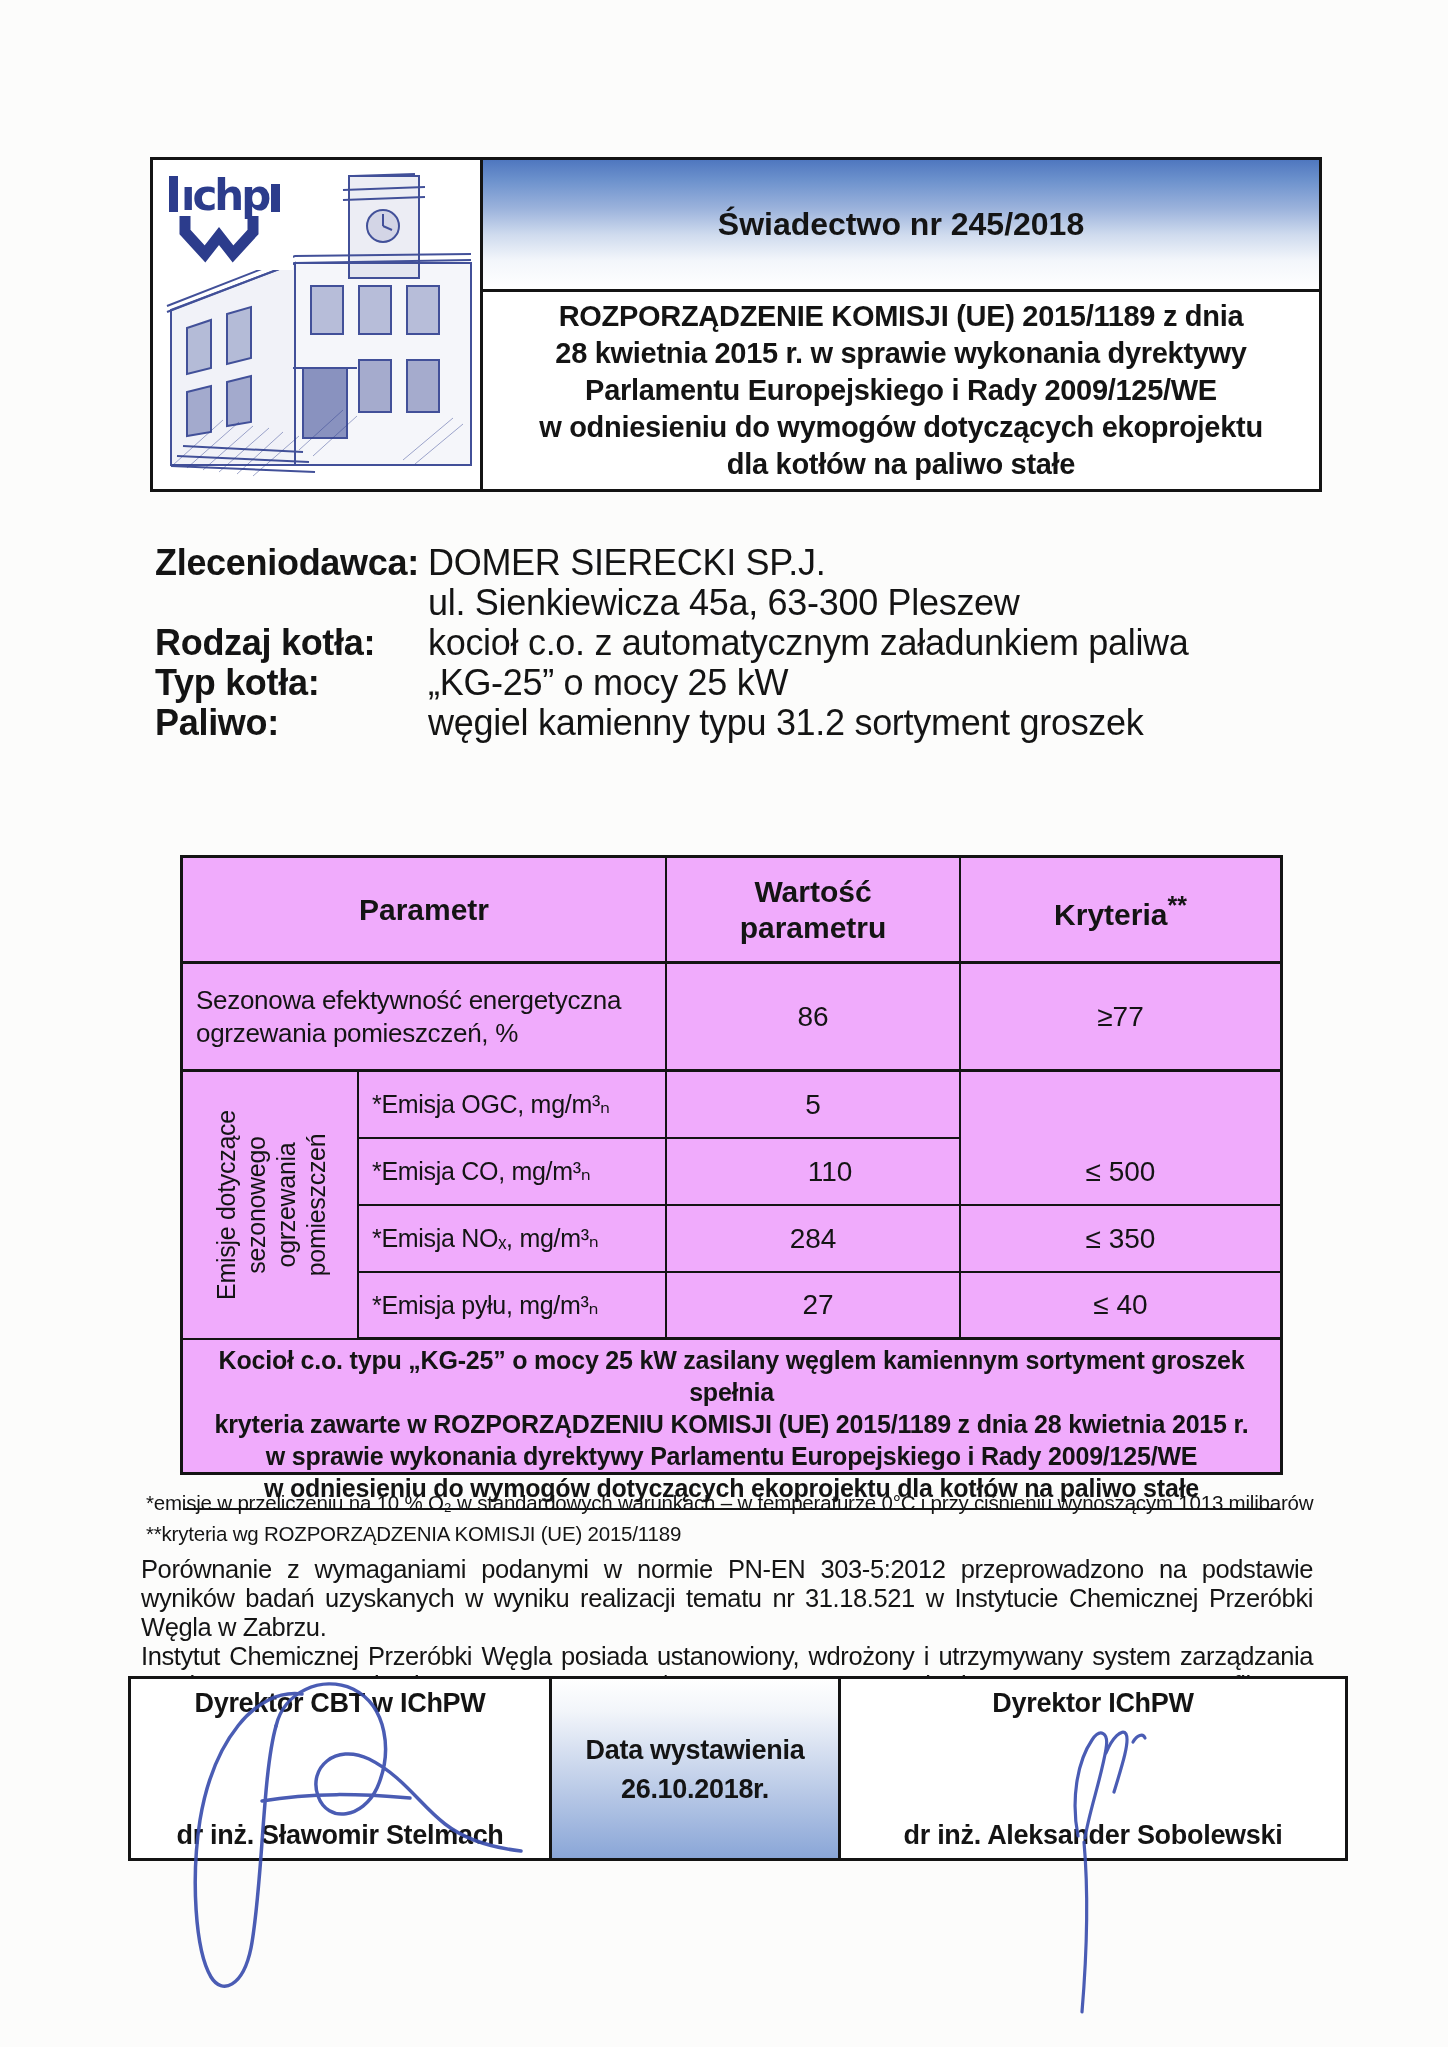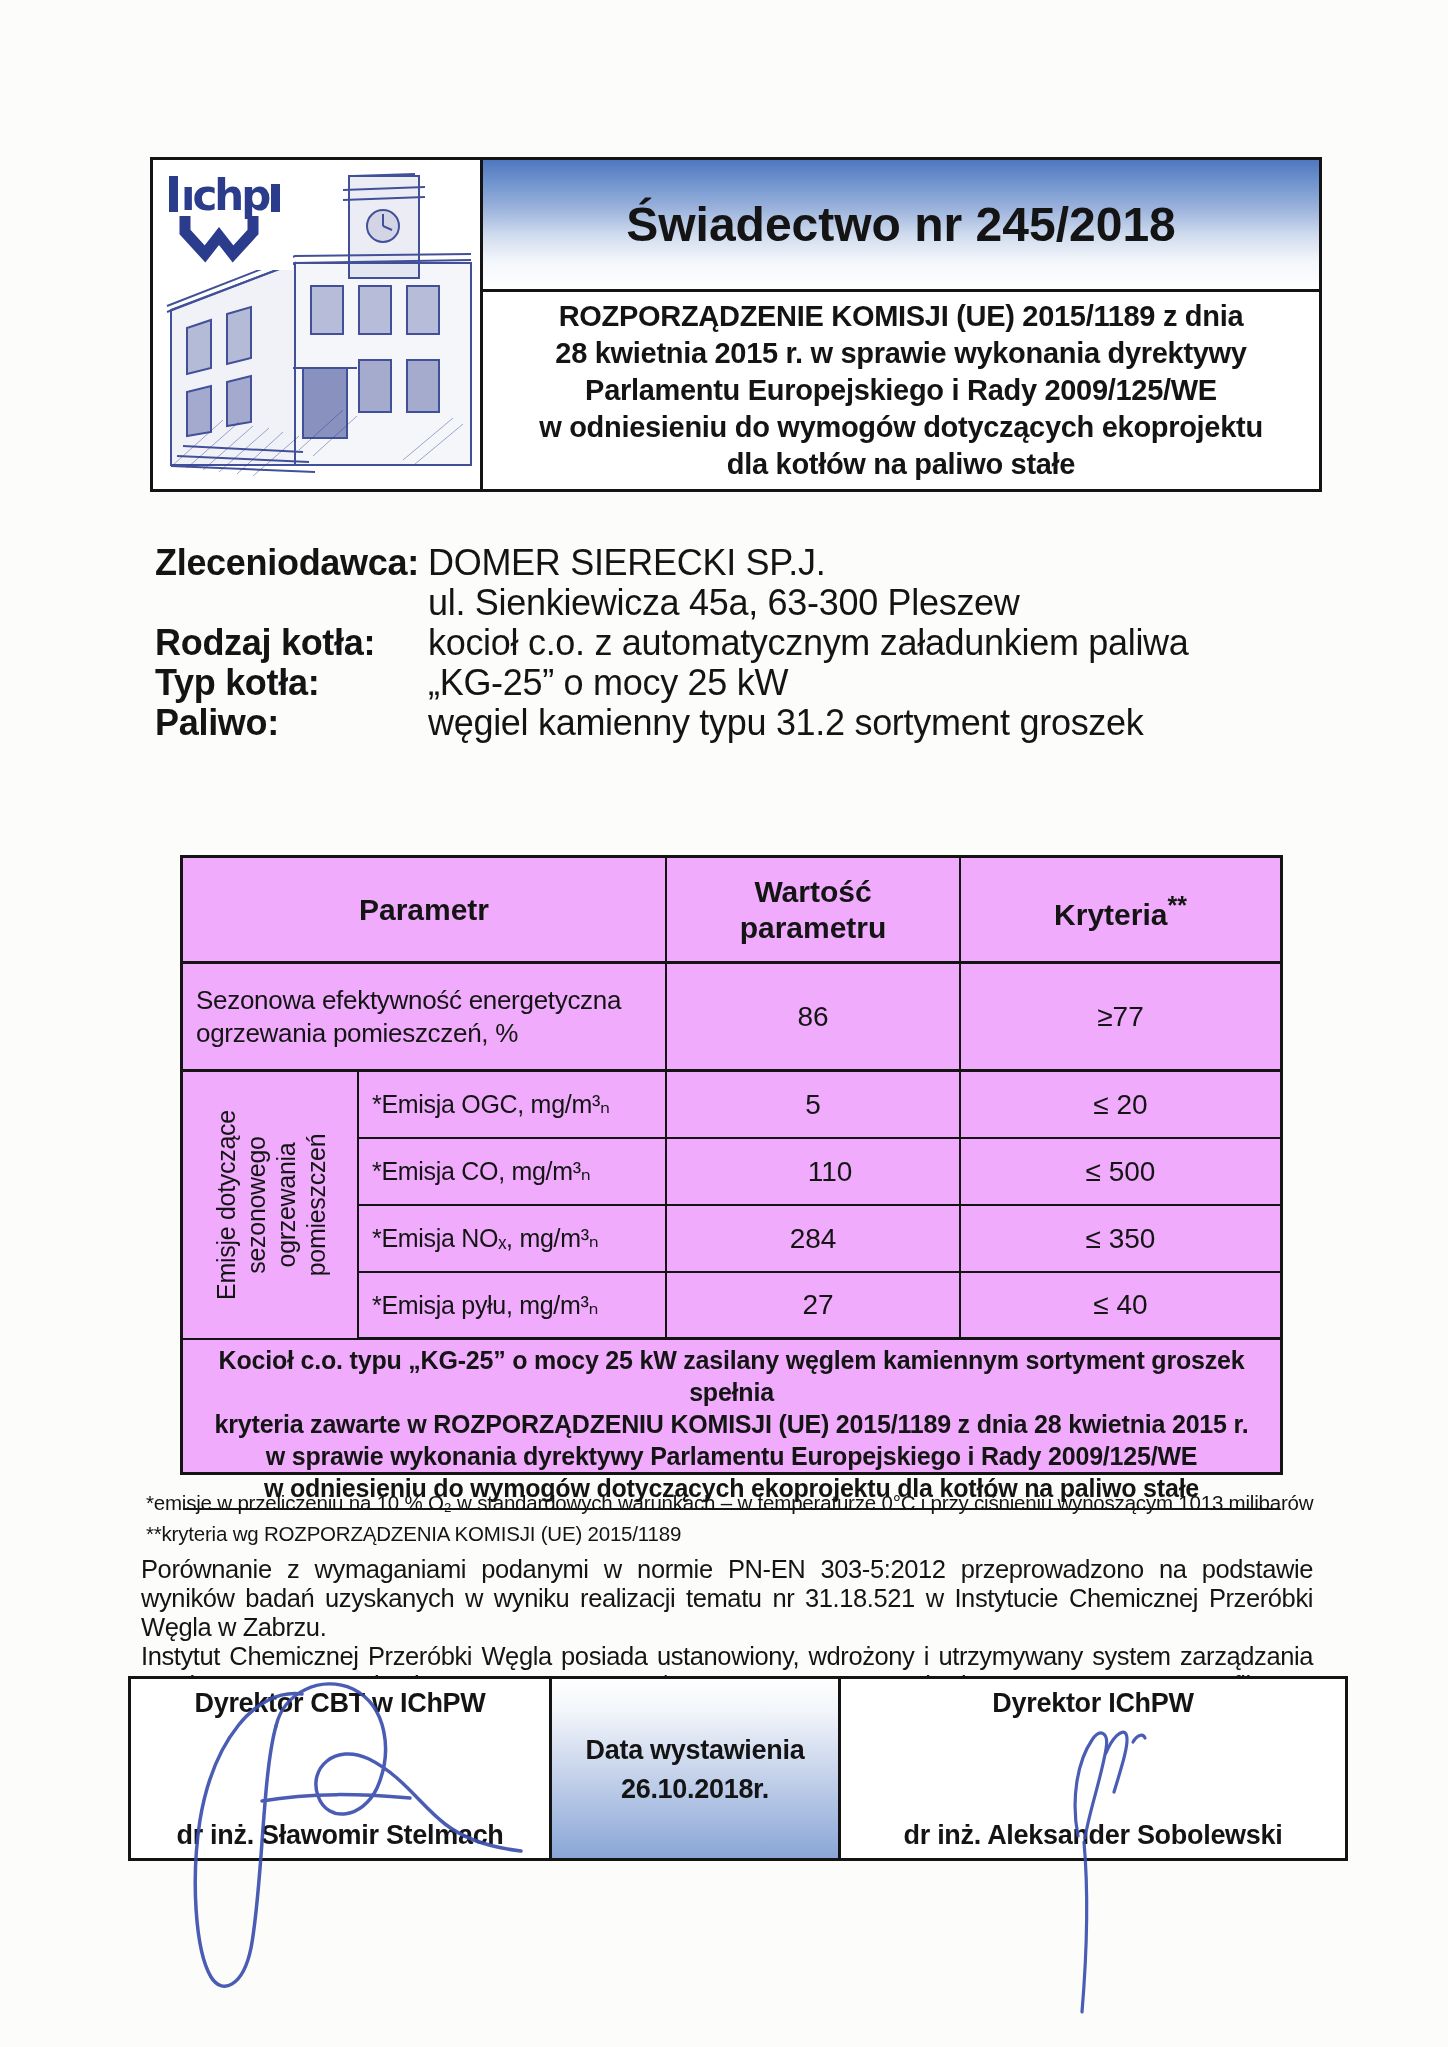--- a/index.html
+++ b/index.html
@@ -13,21 +13,21 @@
     position:absolute;left:150px;top:157px;width:1172px;height:335px;
     border:3px solid #141414;box-sizing:border-box;display:flex;background:#fff;
   }
   .header-left{width:330px;border-right:3px solid #141414;box-sizing:border-box;position:relative;background:#fff;overflow:hidden;padding-left:26px;}
   .header-right{flex:1;display:flex;flex-direction:column;box-sizing:border-box;}
   .title-band{
     height:138px;border-bottom:3px solid #141414;box-sizing:border-box;
     display:flex;align-items:center;justify-content:center;
     background:linear-gradient(to bottom,#4f77bf 0%,#6d92cd 16%,#9cb3dc 38%,#cfdbee 58%,#f3f6fb 78%,#ffffff 100%);
   }
-  .title-band .title{font-size:48px;font-weight:bold;letter-spacing:0px;}
+  .title-band .title{font-size:32px;font-weight:bold;letter-spacing:0px;}
   .regulation{
     flex:1;display:flex;flex-direction:column;justify-content:center;
     padding:6px 18px;box-sizing:border-box;
   }
   .regulation div{font-size:29px;font-weight:bold;text-align:center;line-height:37px;letter-spacing:-0.3px;}
   
   .logo{position:absolute;left:10px;top:10px;width:130px;height:100px;z-index:3;background:#fff;}
   
   .info-block{position:absolute;left:155px;top:543px;width:1180px;}
   .info-row{display:flex;line-height:40px;font-size:36px;letter-spacing:-0.3px;}
@@ -205,21 +205,20 @@
       <div class="rot-inner">
         <div>Emisje dotyczące</div>
         <div>sezonowego</div>
         <div>ogrzewania</div>
         <div>pomieszczeń</div>
       </div>
     </div>
 
     <div class="c em-param param-left" style="grid-column:2;grid-row:3;">*Emisja OGC, mg/m³ₙ</div>
     <div class="c val" style="grid-column:3;grid-row:3;">5</div>
-    <div class="c val no-r" style="grid-column:4;grid-row:3;">≤ 20</div>
 
     <div class="c em-param param-left" style="grid-column:2;grid-row:4;">*Emisja CO, mg/m³ₙ</div>
     <div class="c val" style="grid-column:3;grid-row:4;padding-left:44px;">110</div>
     <div class="c val no-r" style="grid-column:4;grid-row:4;">≤ 500</div>
 
     <div class="c em-param param-left" style="grid-column:2;grid-row:5;">*Emisja NOₓ, mg/m³ₙ</div>
     <div class="c val" style="grid-column:3;grid-row:5;">284</div>
     <div class="c val no-r" style="grid-column:4;grid-row:5;">≤ 350</div>
 
     <div class="c em-param param-left thick-b" style="grid-column:2;grid-row:6;">*Emisja pyłu, mg/m³ₙ</div>

